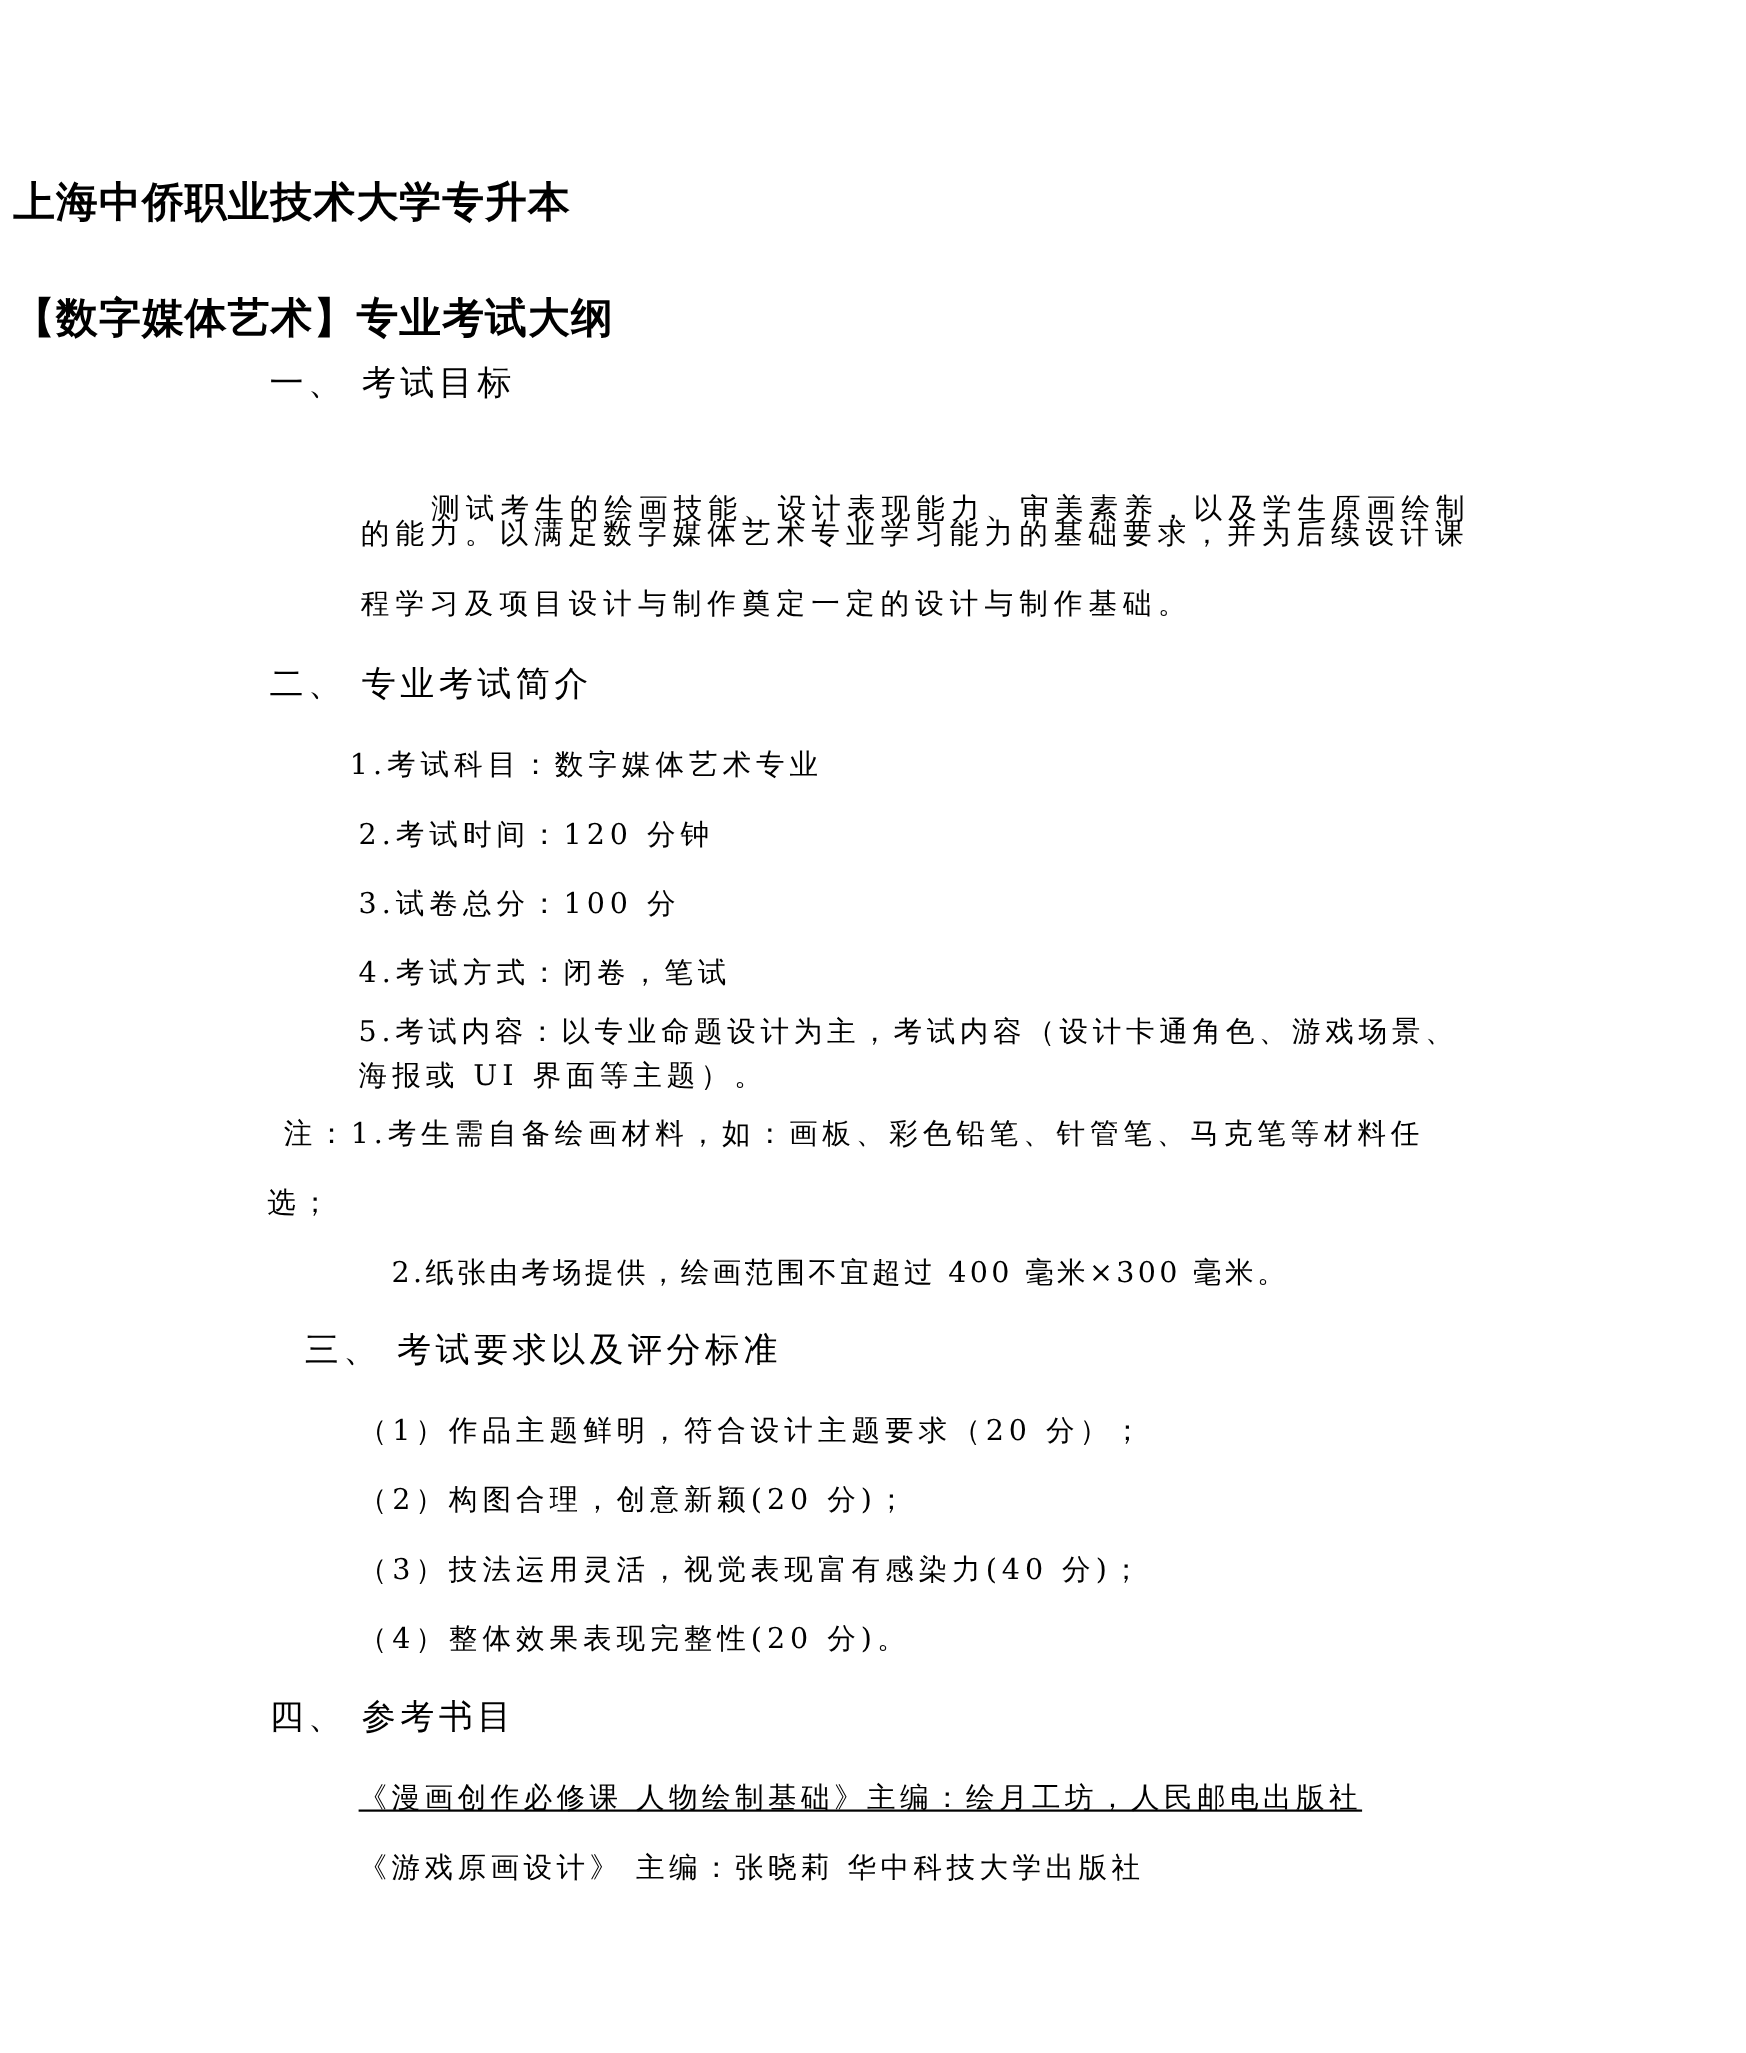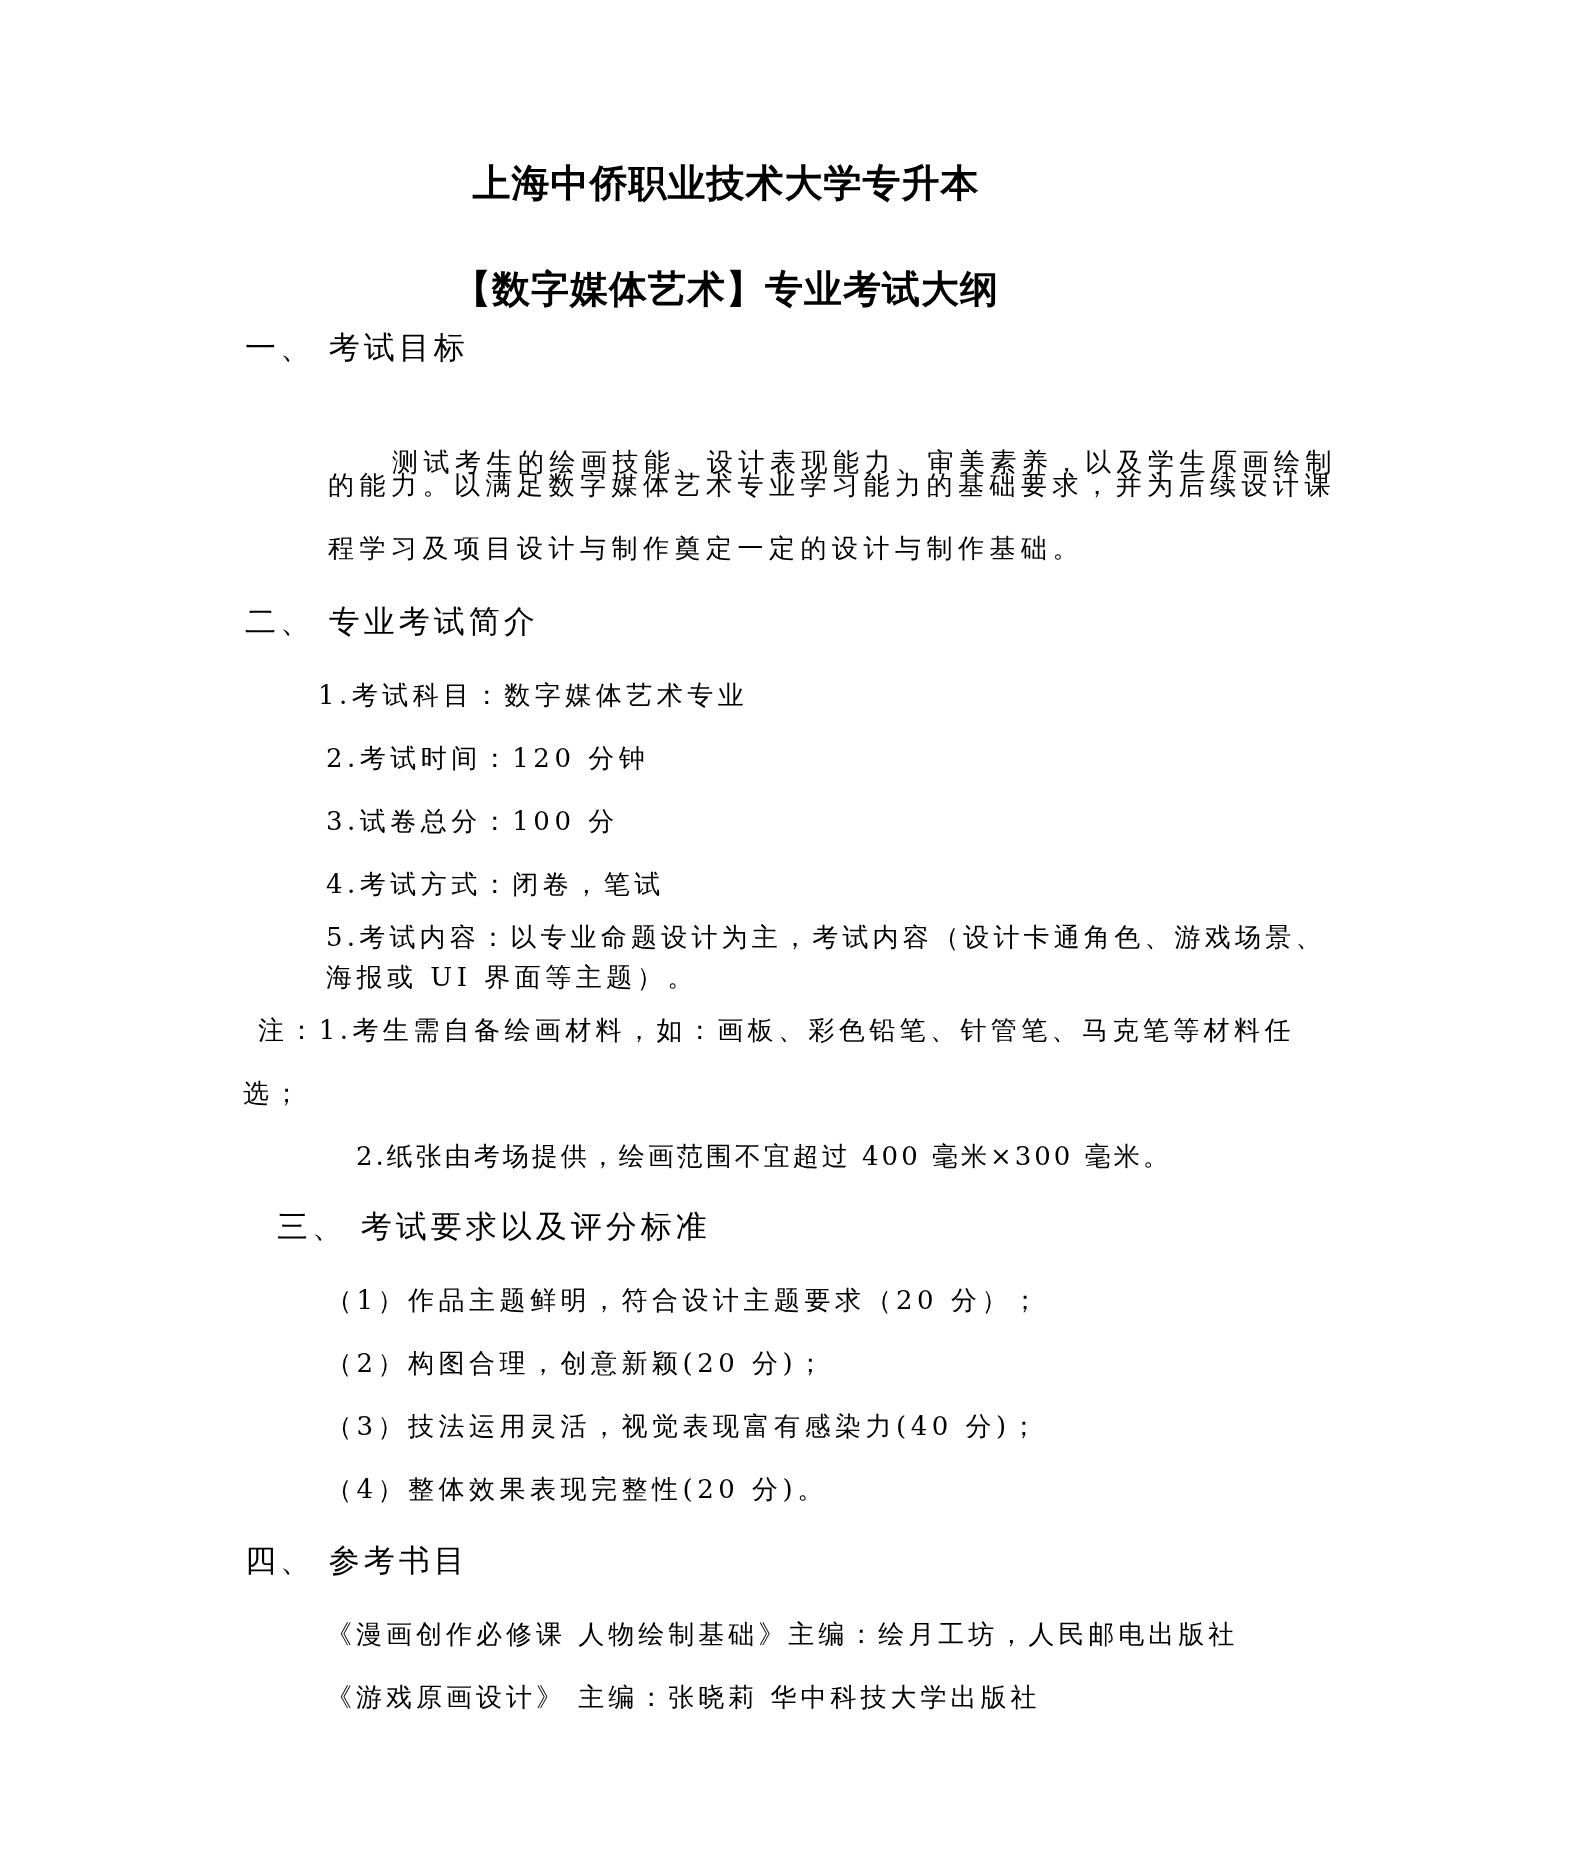--- a/index.html
+++ b/index.html
@@ -1,20 +1,20 @@
 <!DOCTYPE html>
 <html><head>
 <meta charset="utf-8">
 <style>
   html, body { margin: 0; padding: 0; background: #ffffff; }
   body { width: 1587px; height: 1866px; position: relative; overflow: hidden;
          font-family: "DejaVu Serif", "Liberation Serif", serif; color: #000; }
   .abs { position: absolute; white-space: nowrap; }
   .title { font-family: "DejaVu Sans", "Liberation Sans", sans-serif; font-weight: bold;
-           font-size: 38px; left: 0; width: 1452px; text-align: center; letter-spacing: 1px; }
+           font-size: 38px; left: 12px; width: 1452px; text-align: left; letter-spacing: 1px; }
   .h { font-size: 31px; left: 245px; letter-spacing: 4px; }
   .p { font-size: 26px; letter-spacing: 5.5px; }
   .li { font-size: 26px; letter-spacing: 4.5px; }
 </style>
 </head>
 <body>
 
 <div>
   <div class="abs title" style="top:158px;">上海中侨职业技术大学专升本</div>
   <div class="abs title" style="top:238px;margin-top:26px;">【数字媒体艺术】专业考试大纲</div>
@@ -35,15 +35,15 @@
   <div class="abs li" style="top:1076px; left:243px;">选；</div>
   <div class="abs li" style="top:1139px; left:316px; letter-spacing:3px;margin-left:40px;">2.纸张由考场提供，绘画范围不宜超过 400 毫米×300 毫米。</div>
 
   <div class="abs h" style="top:1206px;margin-left:32px;">三、 考试要求以及评分标准</div>
   <div class="abs li" style="top:1283px; left:326px;">（1）作品主题鲜明，符合设计主题要求（20 分）；</div>
   <div class="abs li" style="top:1346px; left:326px;">（2）构图合理，创意新颖(20 分)；</div>
   <div class="abs li" style="top:1409px; left:326px;">（3）技法运用灵活，视觉表现富有感染力(40 分)；</div>
   <div class="abs li" style="top:1472px; left:326px;">（4）整体效果表现完整性(20 分)。</div>
 
   <div class="abs h" style="top:1540px;">四、 参考书目</div>
-  <div class="abs li" style="top:1617px; left:326px; letter-spacing:4px;">《漫画创作必修课 人物绘制基础》主编：绘月工坊，人民邮电出版社</div>
+  <div class="abs li" style="top:1617px; left:326px; letter-spacing:4px;text-decoration:underline;">《漫画创作必修课 人物绘制基础》主编：绘月工坊，人民邮电出版社</div>
   <div class="abs li" style="top:1680px; left:326px; letter-spacing:4px;">《游戏原画设计》 主编：张晓莉 华中科技大学出版社</div>
 </div>
 
 </body></html>

